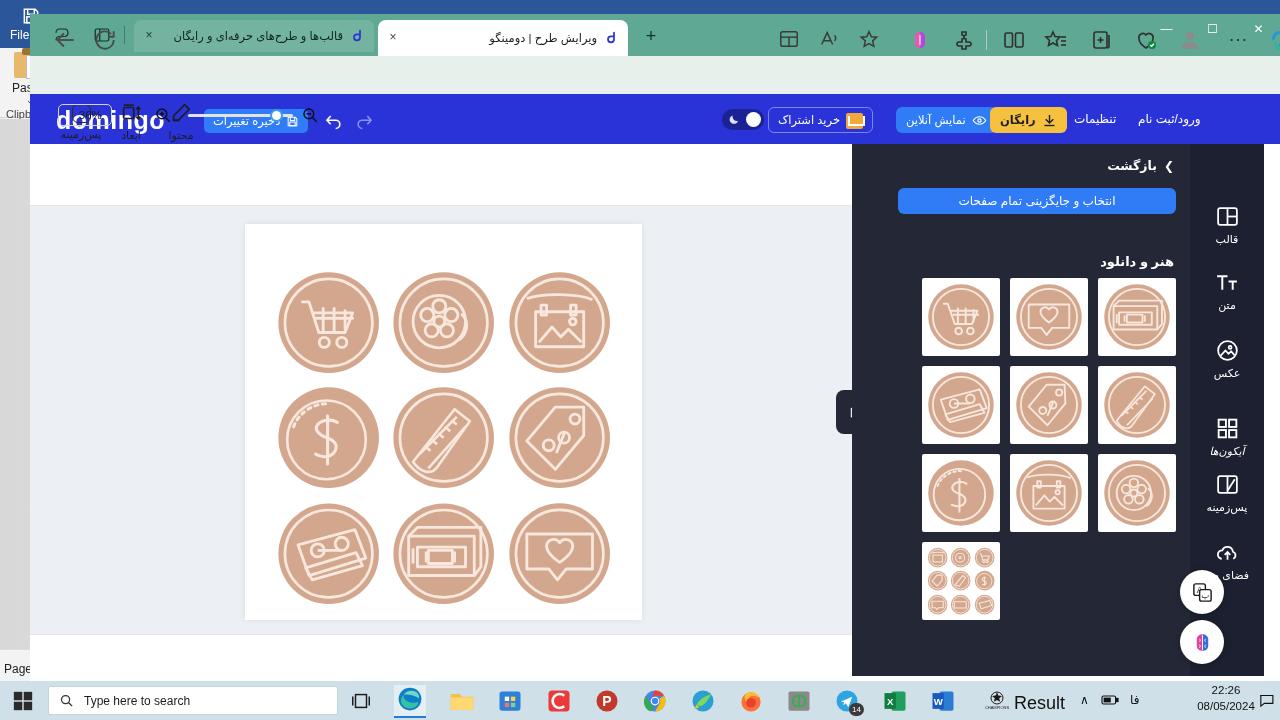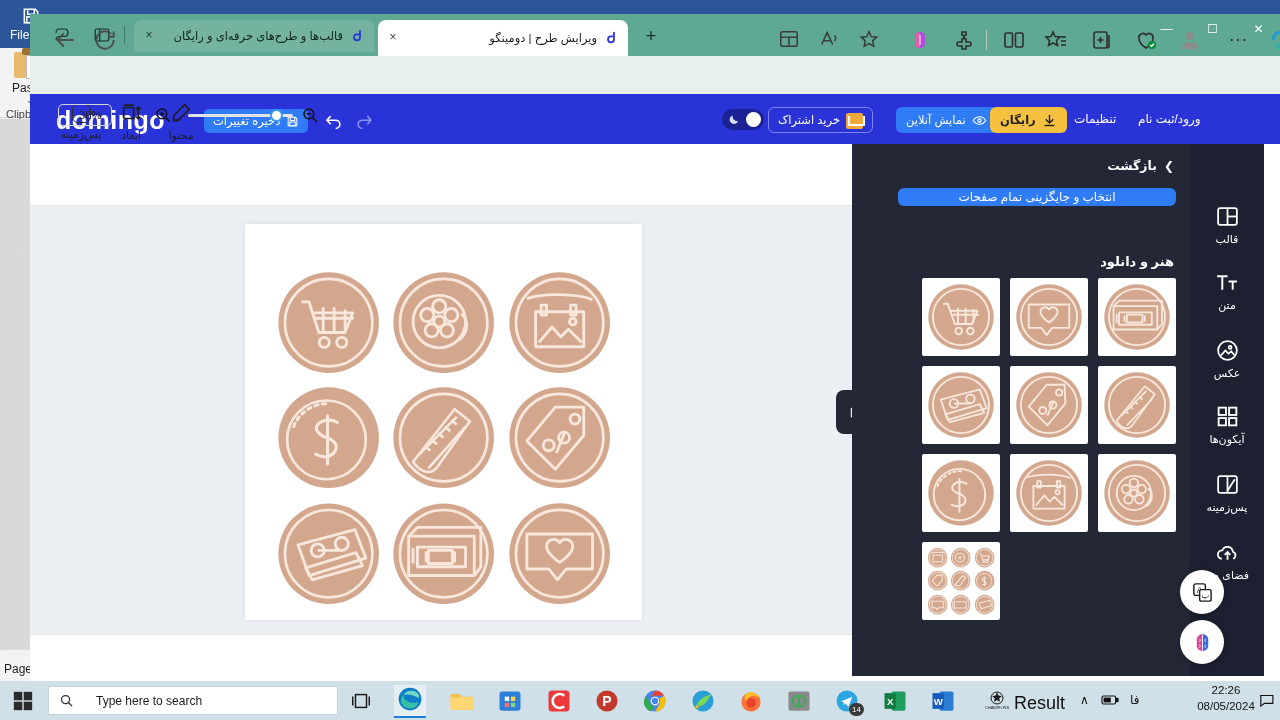--- a/index.html
+++ b/index.html
@@ -291,21 +291,21 @@
     position: absolute; left: 822px; top: 50px; width: 338px; height: 532px;
     background: #242836;
   }
   #back-row {
     position: absolute; right: 16px; top: 14px;
     display: flex; align-items: center; gap: 7px; direction: rtl;
     color: #fff; font-size: 12.5px; font-weight: 700; cursor: pointer;
   }
   #back-row .chev { font-size: 12px; }
   #replace-all-btn {
-    position: absolute; left: 46px; top: 44px; width: 278px; height: 18px;
+    position: absolute; left: 46px; top: 44px; width: 278px; height: 26px;
     background: #2f7cf6; border-radius: 6px; color: #fff;
     font-size: 12px; display: flex; align-items: center; justify-content: center;
     direction: rtl; cursor: pointer;
   }
   #category-title {
     position: absolute; right: 16px; top: 110px;
     color: #fff; font-size: 13px; font-weight: 700; direction: rtl;
   }
   #thumb-grid {
     position: absolute; left: 70px; top: 134px; width: 254px;
@@ -330,21 +330,21 @@
   }
   .rail-item {
     position: absolute; left: 0; width: 74px;
     display: flex; flex-direction: column; align-items: center; gap: 4px; cursor: pointer;
   }
   .rail-item .r-icon { width: 25px; height: 25px; color: #fff; }
   .rail-item .r-label { font-size: 11px; color: #fff; direction: rtl; }
   #rail-template { top: 60px; }
   #rail-text { top: 126px; }
   #rail-image { top: 194px; }
-  #rail-icons { top: 260px; }
+  #rail-icons { top: 272px; font-style: italic; }
   #rail-background { top: 328px; }
   #rail-myspace { top: 396px; }
 
   #float-translate {
     position: absolute; left: 1180px; top: 570px; width: 44px; height: 44px;
     border-radius: 50%; background: #fff; cursor: pointer;
     display: flex; align-items: center; justify-content: center;
     box-shadow: 0 1px 6px rgba(0,0,0,.25);
   }
   #float-translate svg { width: 23px; height: 23px; }
@@ -370,21 +370,21 @@
   #taskbar {
     position: absolute; left: 0; top: 681px; width: 1280px; height: 39px;
     background: #cfe0e8;
   }
   #start-btn {
     position: absolute; left: 12px; top: 9px; width: 22px; height: 22px; cursor: pointer;
   }
   #tb-search {
     position: absolute; left: 48px; top: 5px; width: 290px; height: 29px;
     background: #fff; border: 1px solid #c3d4dc; border-radius: 2px;
-    display: flex; align-items: center; gap: 22px; padding: 0 10px; cursor: text;
+    display: flex; align-items: center; gap: 10px; padding: 0 10px; cursor: text;
   }
   #tb-search svg { width: 15px; height: 15px; color: #333; flex: 0 0 15px; }
   #tb-search-text { font-size: 12px; color: #1b1b1b; }
   #taskview-btn { position: absolute; left: 350px; top: 9px; width: 22px; height: 22px; cursor: pointer; }
   .tb-app {
     position: absolute; top: 6px; width: 32px; height: 28px; cursor: pointer;
   }
   .tb-app svg { width: 28px; height: 28px; display: block; margin: 0 auto; }
   .tb-app.active { background: rgba(255,255,255,.45); border-bottom: 2px solid #1f7fd4; height: 33px; top: 4px;}
   .tb-badge {

